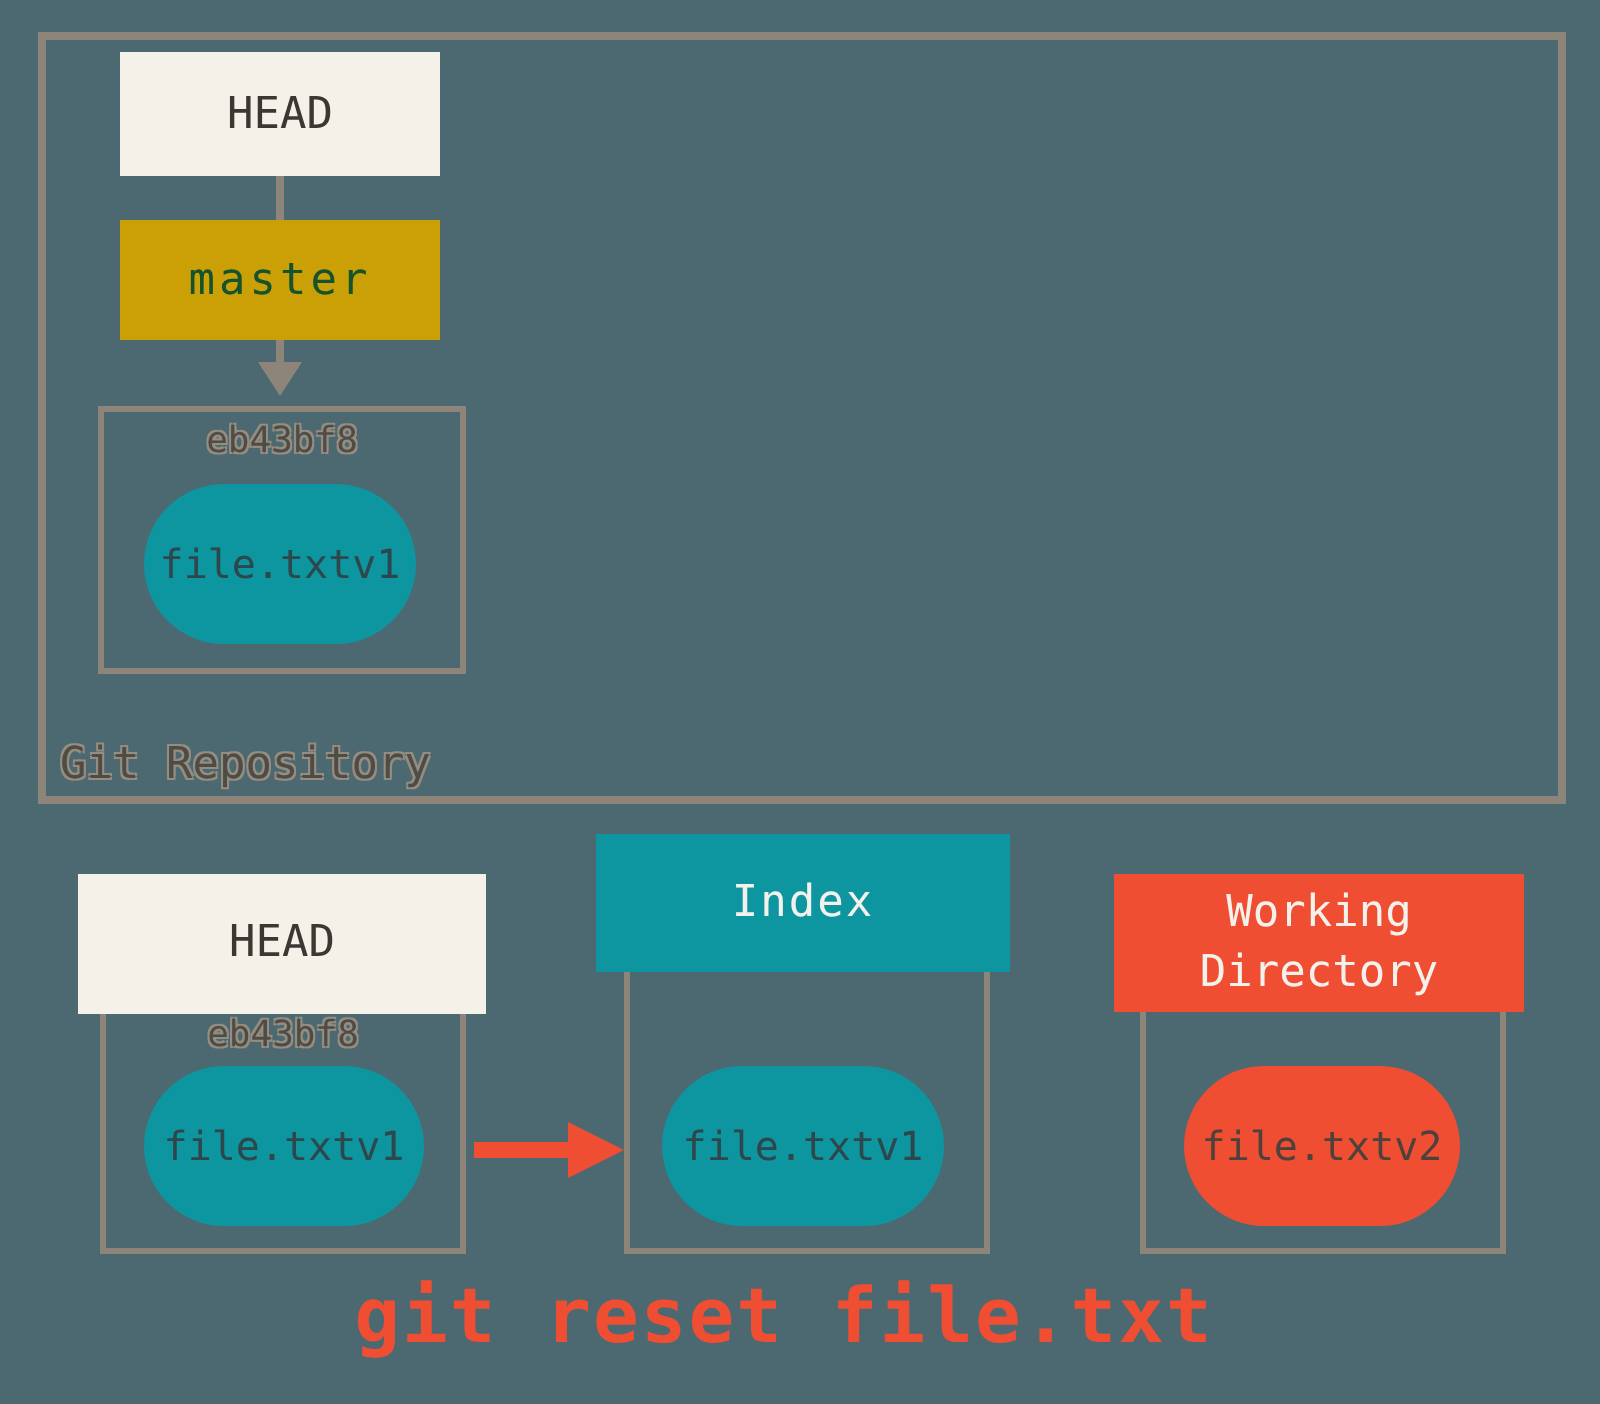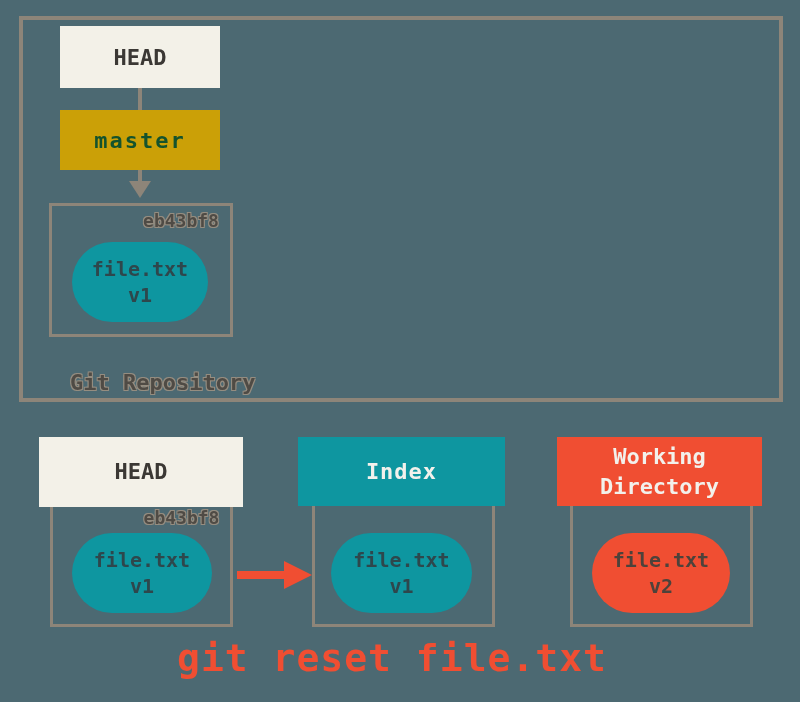--- a/index.html
+++ b/index.html
@@ -15,21 +15,21 @@
     background:var(--background);
     font-family:"DejaVu Sans Mono","Liberation Mono",monospace;
   }
   .stage{
     position:relative;
     width:800px;
     height:702px;
     background:var(--background);
     overflow:hidden;
   }
-  .abs{position:absolute;box-sizing:border-box;font-weight:bold;}
+  .abs{position:absolute;box-sizing:border-box;}
 
   
   .frame{
     left:19px;top:16px;width:764px;height:386px;
     border:4px solid var(--frame-border);
     background:transparent;
   }
   .head-box-top{
     left:60px;top:26px;width:160px;height:62px;
     background:var(--cream);
@@ -50,48 +50,47 @@
     border-right:11px solid transparent;
     border-top:17px solid var(--frame-border);
   }
   .commit-box{
     left:49px;top:203px;width:184px;height:134px;
     border:3px solid var(--frame-border);
   }
   .etched{
     color:#4f4b45;
     text-shadow:-1px -1px 0 #958d80,1px -1px 0 #958d80,-1px 1px 0 #958d80,1px 1px 0 #958d80;
-    margin-left:40px;
   }
   .commit-id-top{
     left:49px;top:210px;width:184px;
     text-align:center;font-size:18px;
   }
   .blob{
     border-radius:40px;
-    display:flex;flex-direction:column;align-items:center;justify-content:center;
+    display:flex;align-items:center;justify-content:center;
     font-size:20px;line-height:26px;
   }
   .blob.teal{background:var(--teal);color:#2e474c;}
   .blob.red{background:var(--red);color:#4d423b;}
   .blob-repo{left:72px;top:242px;width:136px;height:80px;}
   .repo-label{
     left:30px;top:370px;font-size:22px;line-height:26px;
   }
 
   
   .col-header{
     display:flex;align-items:center;justify-content:center;
     text-align:center;font-size:22px;line-height:30px;z-index:3;
   }
   .col-header.cream{background:var(--cream);color:#3b3834;}
   .col-header.teal{background:var(--teal);color:#f2f1ec;letter-spacing:1px;}
   .col-header.red{background:var(--red);color:#f2f1ec;}
   .hdr-head{left:39px;top:437px;width:204px;height:70px;}
-  .hdr-index{left:298px;top:437px;width:207px;height:69px;}
+  .hdr-index{left:298px;top:417px;width:207px;height:69px;}
   .hdr-wd{left:557px;top:437px;width:205px;height:69px;padding:0 32px;}
   .tree-box{
     border:3px solid var(--frame-border);
     top:478px;width:183px;height:149px;z-index:1;
   }
   .tree-head{left:50px;}
   .tree-index{left:312px;}
   .tree-wd{left:570px;}
   .commit-id-bottom{
     left:50px;top:507px;width:183px;

